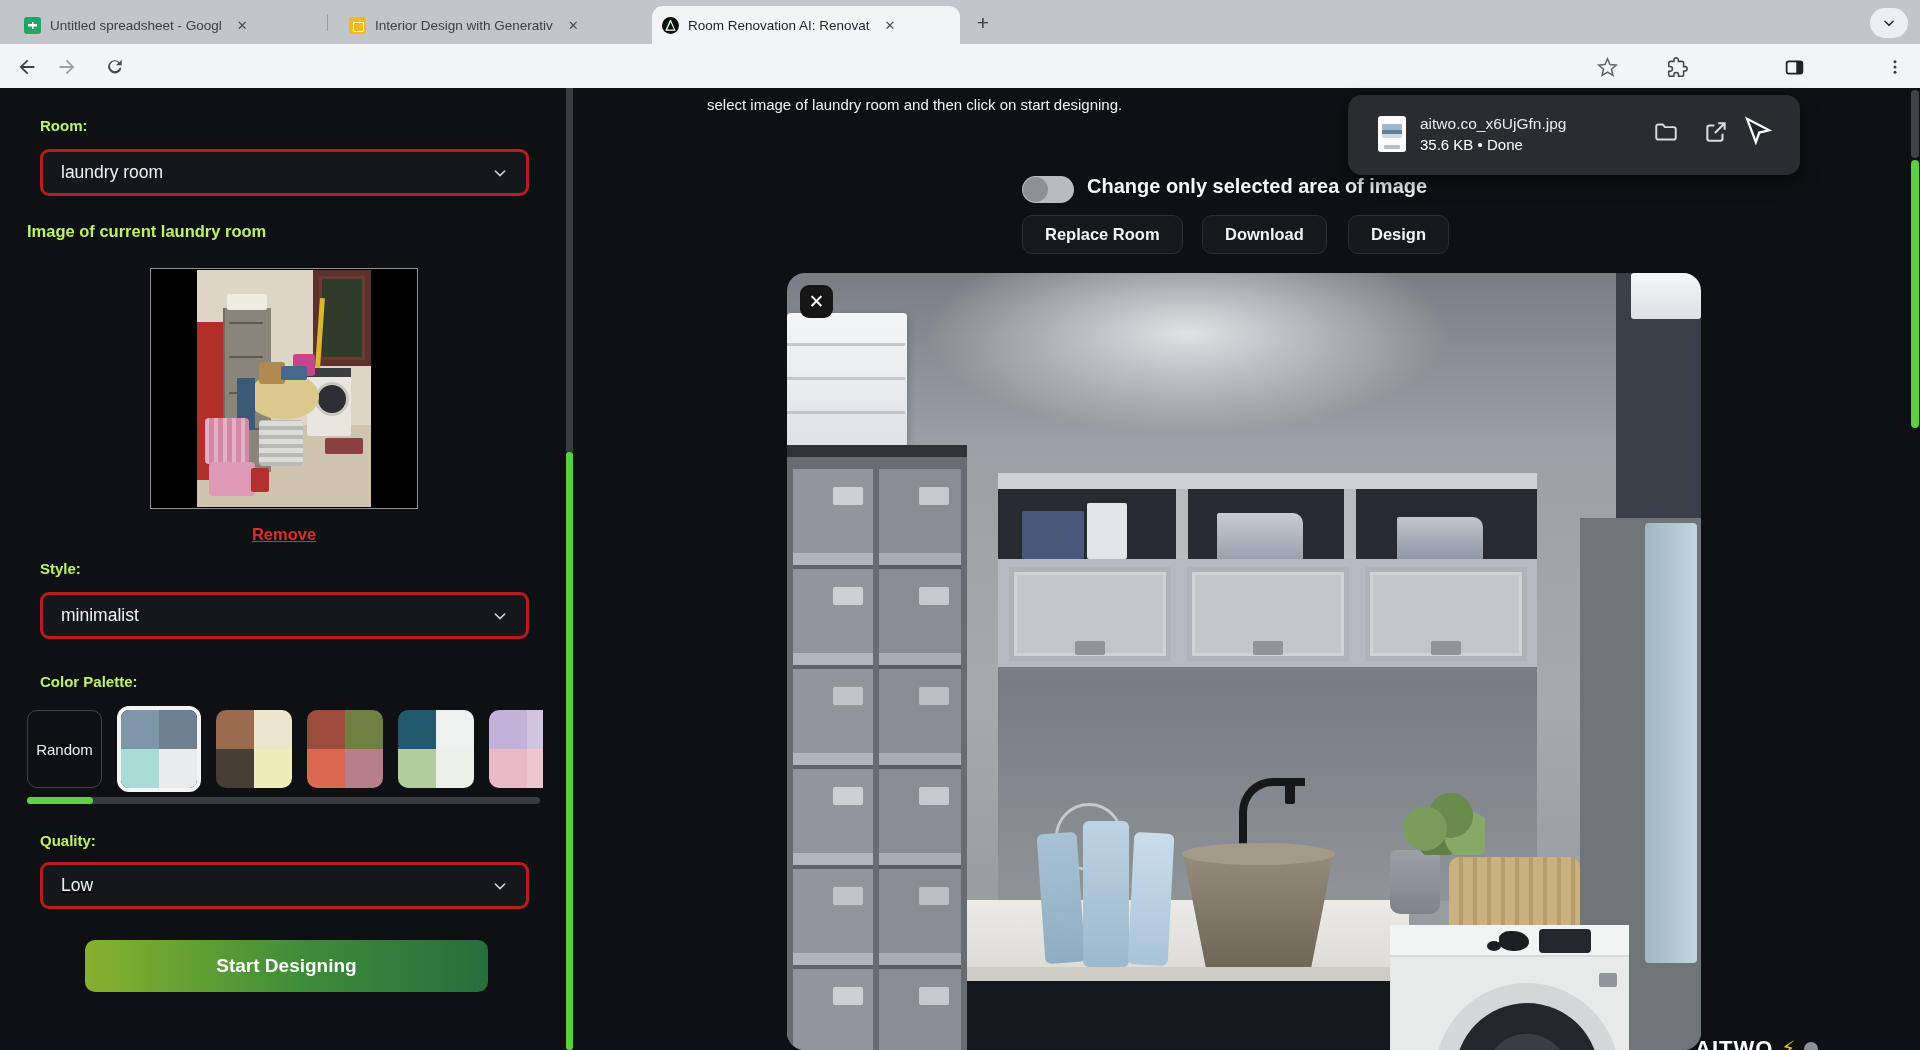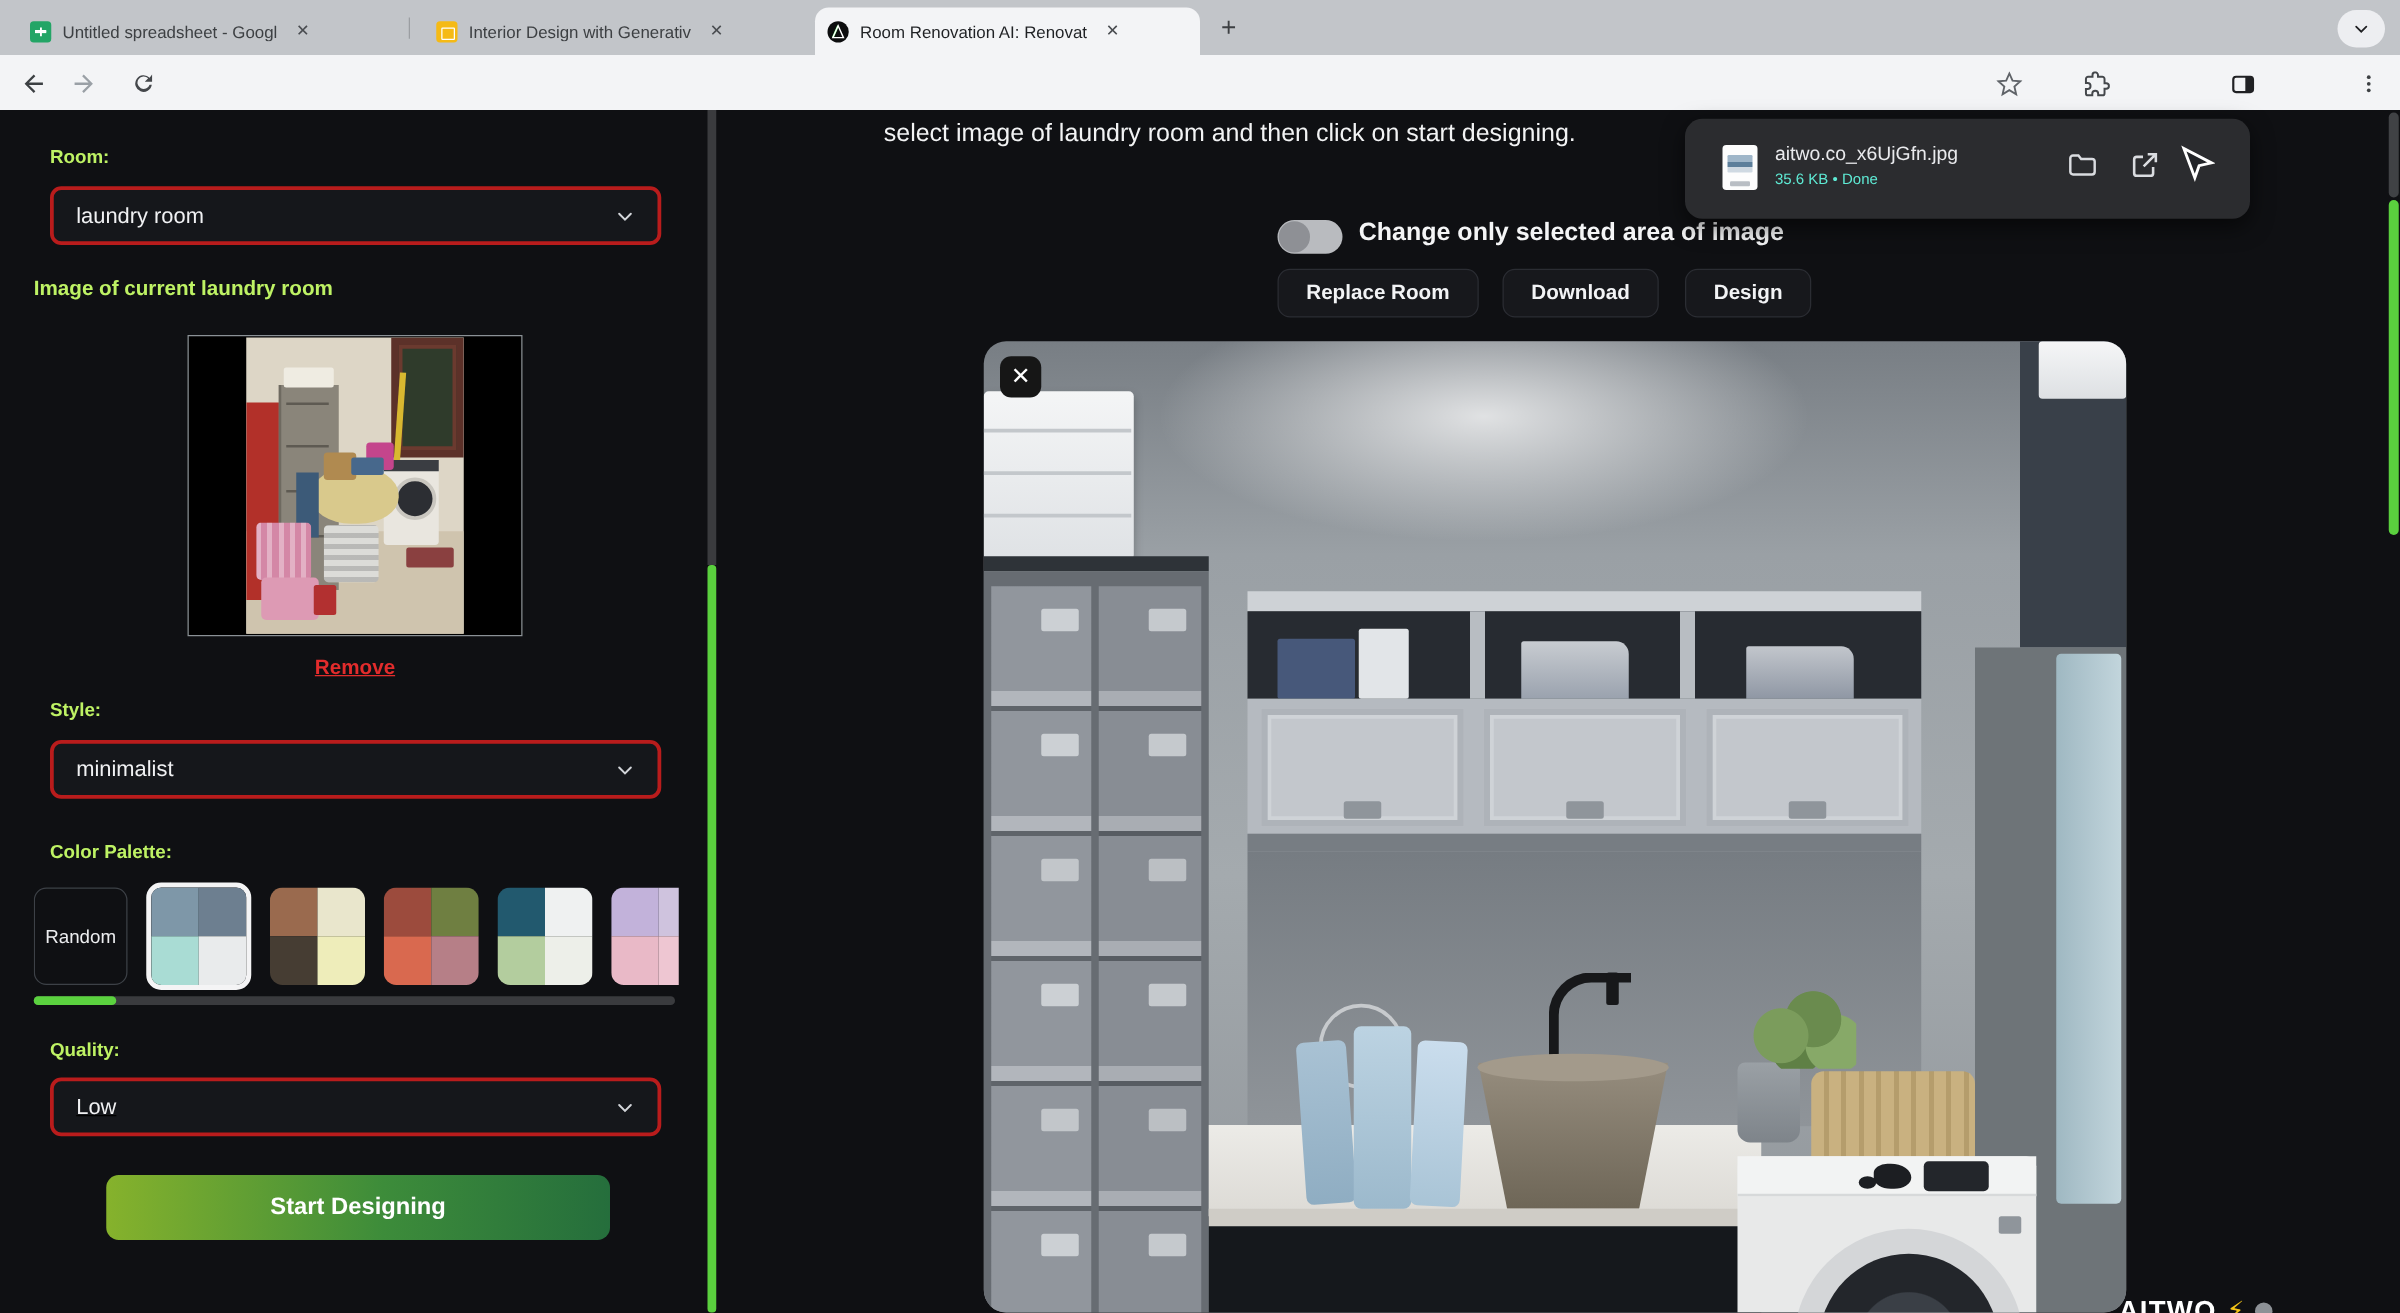--- a/index.html
+++ b/index.html
@@ -34,21 +34,21 @@
     background:radial-gradient(circle at 50% 38%,#c89a6e 0 38%,#57707e 39% 70%,#7fae9e 71%);border:1px solid #d0d3d6;}
   .toolsep{left:1706px;top:54px;width:1px;height:24px;background:#c4c7cb;}
   
   #dl-pop{left:1348px;top:95px;width:452px;height:80px;background:#2b2c2f;border-radius:14px;
     box-shadow:0 6px 18px rgba(0,0,0,.55);}
   #dl-file-icon{left:30px;top:21px;width:28px;height:36px;background:#fdfdfd;border-radius:3px;position:absolute;}
   #dl-file-icon::after{content:"";position:absolute;left:4px;top:8px;width:20px;height:14px;
     background:linear-gradient(180deg,#9fb6c9 0 40%,#5d7f9b 40% 70%,#cfd9e2 70%);border-radius:1px;}
   #dl-file-icon::before{content:"";position:absolute;left:6px;bottom:3px;width:16px;height:4px;background:#b9bec4;border-radius:1px;}
   #dl-name{left:72px;top:20px;font-size:15.5px;color:#e9eaed;position:absolute;}
-  #dl-meta{left:72px;top:41px;font-size:12px;color:#5eead4;position:absolute;}
+  #dl-meta{left:72px;top:41px;font-size:15px;color:#ffffff;position:absolute;}
   
   #page{left:0;top:88px;width:1920px;height:962px;background:#0f1013;}
   .label{font-size:15px;font-weight:700;color:#bef264;}
   .select{left:40px;width:489px;height:47px;background:#15171b;border:3px solid #b91c1c;border-radius:9px;
     display:flex;align-items:center;box-sizing:border-box;padding:0 18px;justify-content:space-between;}
   .select .val{font-size:17.5px;color:#f0f1f3;}
   #thumb-wrap{left:150px;top:180px;width:268px;height:241px;background:#000;border:1px solid #8b9196;box-sizing:border-box;}
   #thumb{left:46px;top:1px;width:174px;height:237px;position:absolute;overflow:hidden;background:#ddd6c6;}
   .remove{left:0;top:437px;width:568px;text-align:center;font-size:16.5px;font-weight:700;color:#e22c2c;text-decoration:underline;}
   #palette-row{left:27px;top:616px;width:516px;height:90px;overflow:hidden;display:flex;gap:15px;align-items:center;}
@@ -58,21 +58,21 @@
     grid-template-columns:1fr 1fr;grid-template-rows:1fr 1fr;}
   .swatch.selected{border:4px solid #f4f4f5;width:84px;height:86px;border-radius:12px;box-sizing:border-box;}
   #pal-scroll{left:27px;top:709px;width:513px;height:7px;background:#3a3b3e;border-radius:4px;}
   #pal-thumb{left:0;top:0;width:66px;height:7px;background:#5bd23f;border-radius:4px;}
   #start-btn{left:85px;top:852px;width:403px;height:52px;border-radius:10px;
     background:linear-gradient(90deg,#86b22c 0%,#3d8c3a 55%,#256e3c 100%);
     display:flex;align-items:center;justify-content:center;font-size:19px;font-weight:700;color:#fff;}
   #side-scroll-track{left:566px;top:0px;width:7px;height:364px;background:#3a3b3e;}
   #side-scroll-thumb{left:566px;top:364px;width:7px;height:598px;background:#5ad03e;border-radius:3px;}
   
-  #instruction{left:707px;top:8px;font-size:20px;color:#f2f3f4;}
+  #instruction{left:707px;top:8px;font-size:15px;color:#f2f3f4;}
   #toggle{left:1022px;top:88px;width:52px;height:27px;background:#b9bbbf;border-radius:14px;}
   #toggle-knob{left:1px;top:1px;width:25px;height:25px;border-radius:50%;background:#8e9095;position:absolute;}
   #toggle-label{left:1087px;top:87px;font-size:20px;font-weight:700;color:#f4f5f6;}
   .mbtn{top:127px;height:39px;background:#17181c;border:1px solid #2b2d33;border-radius:10px;
     display:flex;align-items:center;justify-content:center;font-size:16.5px;font-weight:700;color:#f2f3f5;box-sizing:border-box;padding:0 22px;}
   
   #room{left:787px;top:185px;width:914px;height:777px;border-radius:18px;overflow:hidden;
     background:linear-gradient(180deg,#787e84 0%,#9aa0a5 22%,#a4aaae 55%,#8f9499 100%);}
   #room .glow{left:140px;top:-40px;width:520px;height:200px;border-radius:50%;
     background:radial-gradient(closest-side,rgba(255,255,255,.75),rgba(255,255,255,0));}

